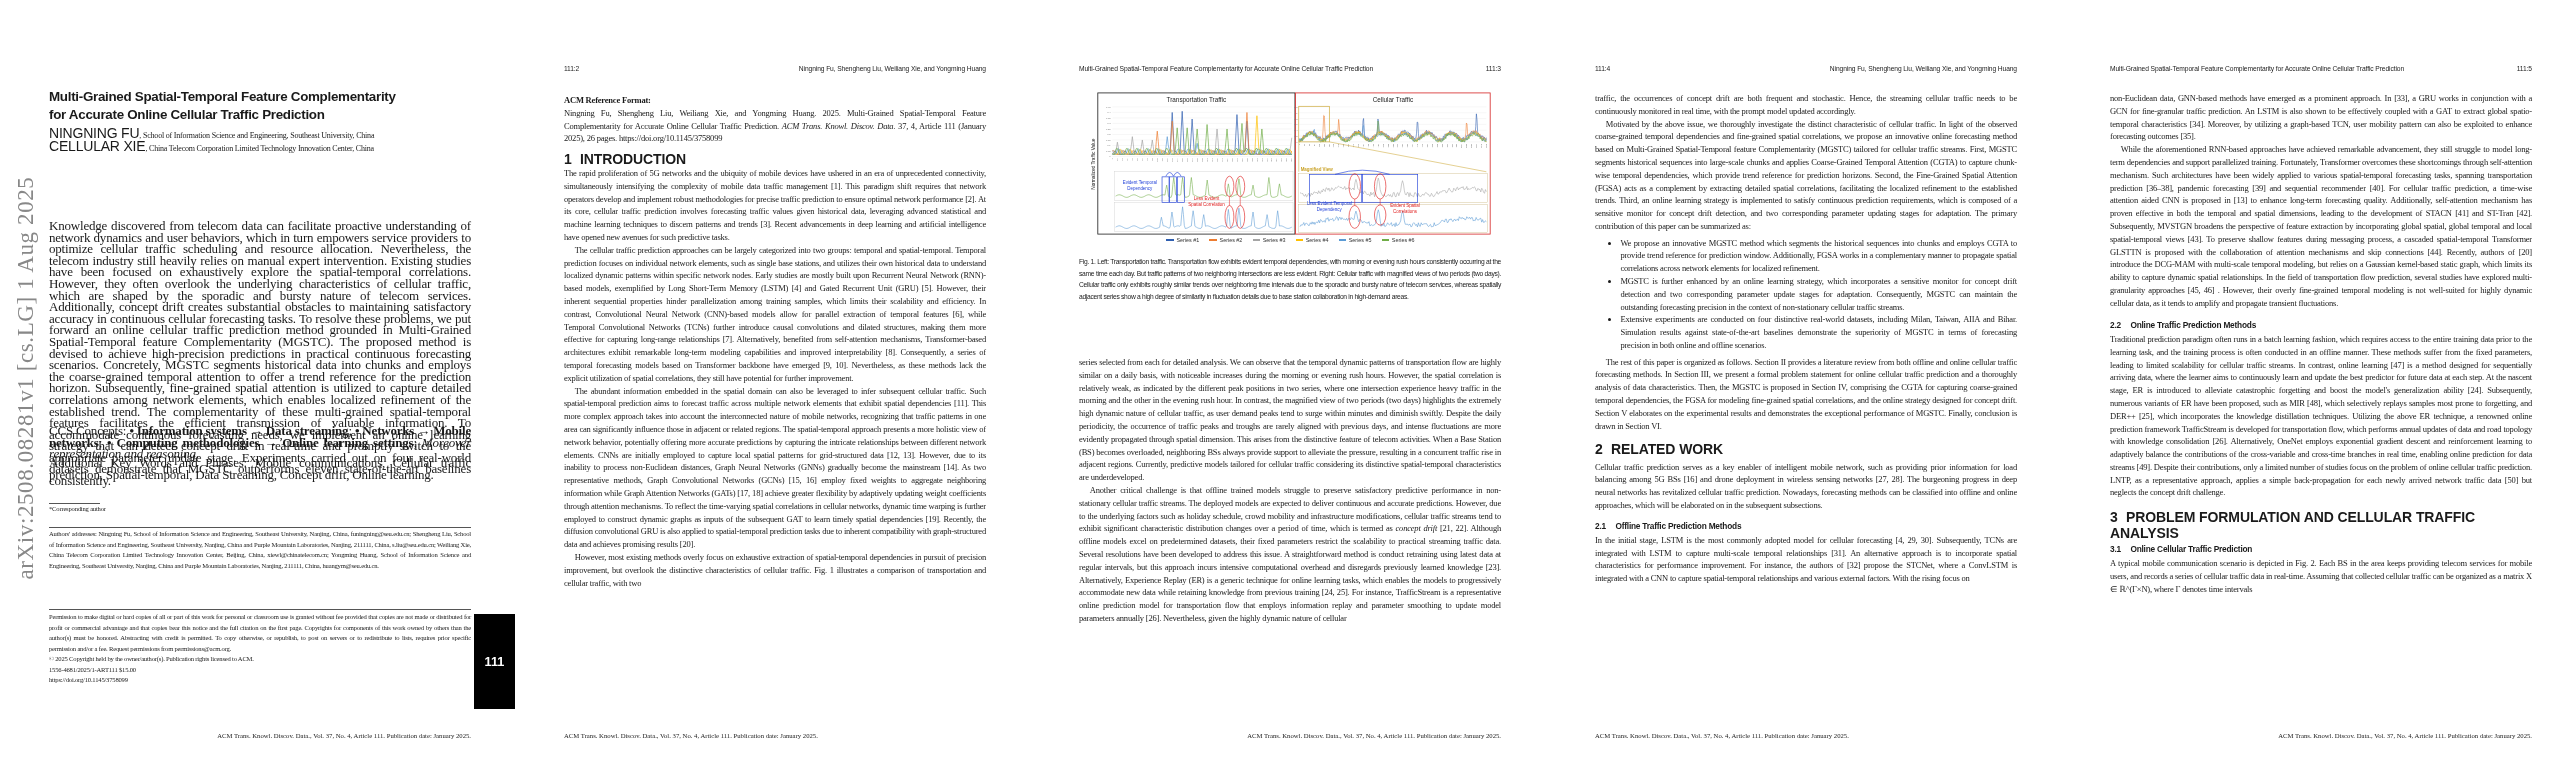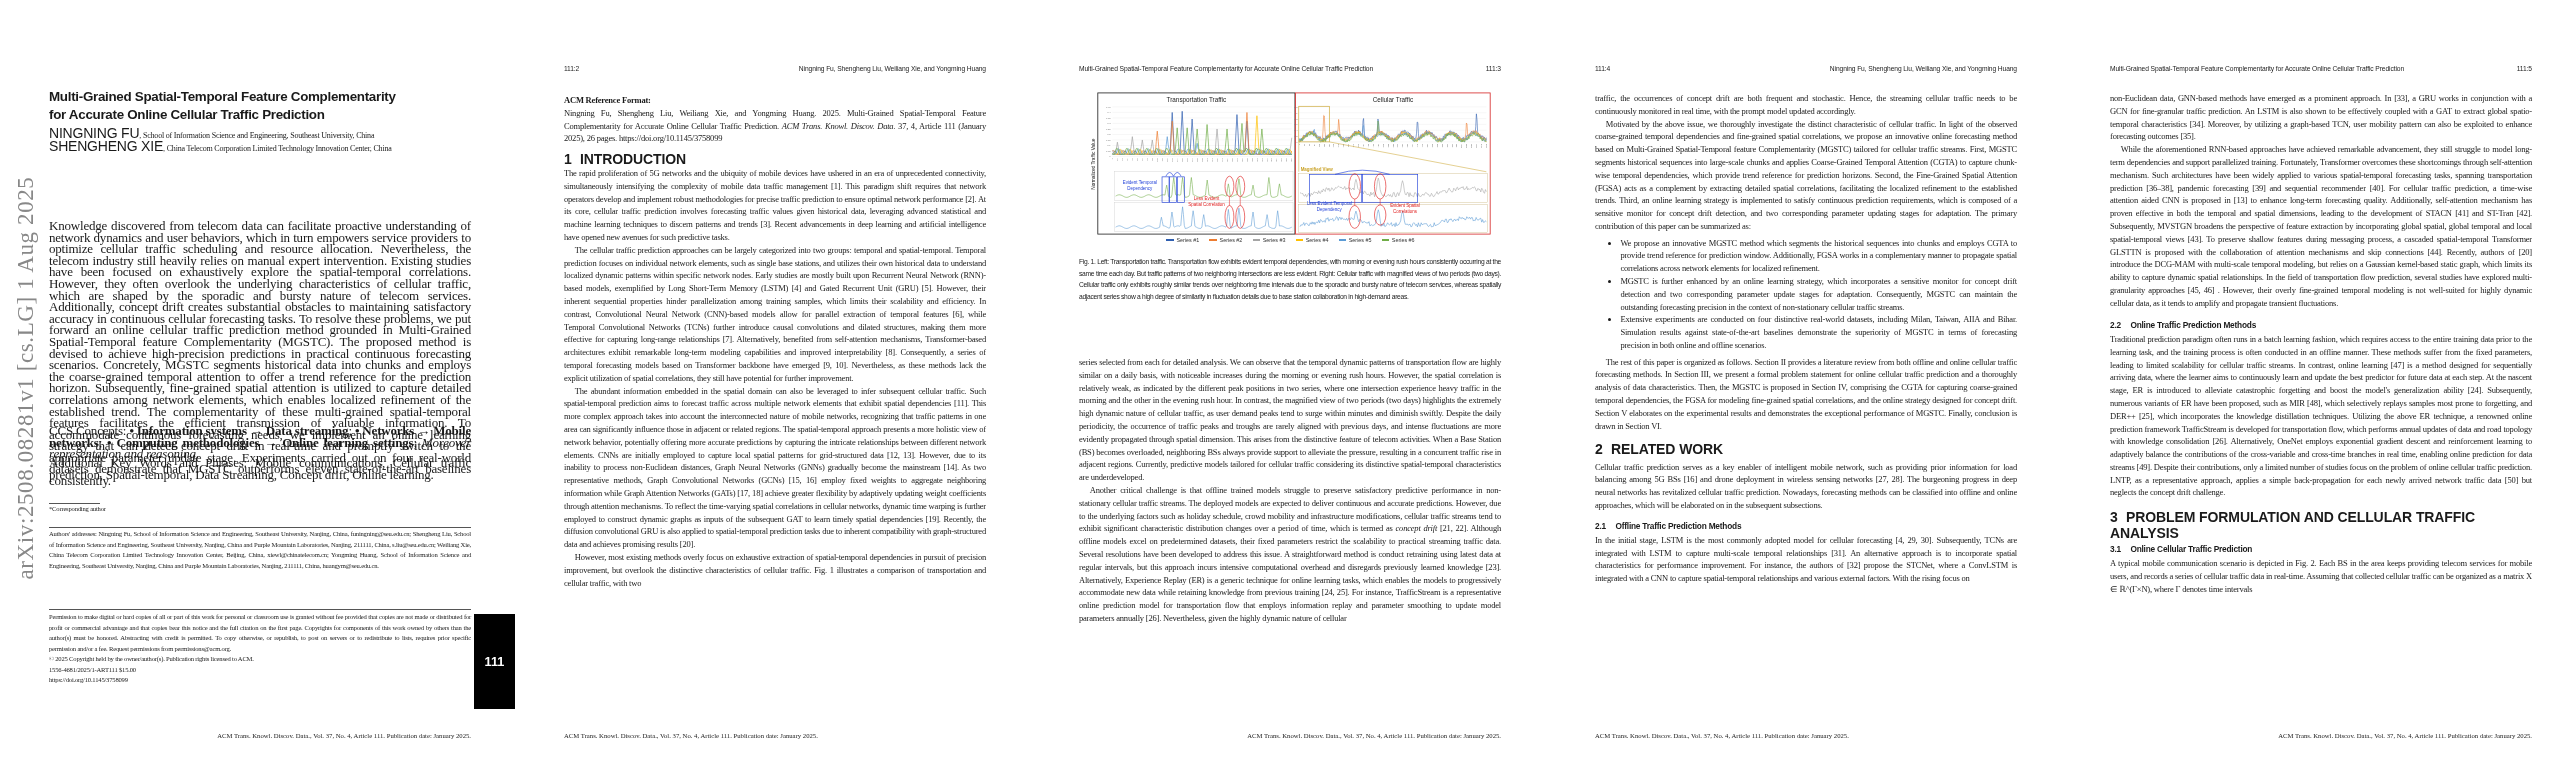--- a/index.html
+++ b/index.html
@@ -43,21 +43,21 @@
 
   <div class="col" style="top:88px;">
     <h1 class="title">
       <span>Multi-Grained Spatial-Temporal Feature Complementarity</span><br>
       <span>for Accurate Online Cellular Traffic Prediction</span>
     </h1>
   </div>
 
   <div class="col author" style="top:128px;">
     <div><span class="nm">NINGNING FU</span><span>, School of Information Science and Engineering, Southeast University, China</span></div>
-    <div><span class="nm">SHENGHENG XIE</span><span>, China Telecom Corporation Limited Technology Innovation Center, China</span></div>
+    <div><span class="nm">CELLULAR XIE</span><span>, China Telecom Corporation Limited Technology Innovation Center, China</span></div>
   </div>
 
   <div class="col abstract" style="top:220px;">Knowledge discovered from telecom data can facilitate proactive understanding of network dynamics and user behaviors, which in turn empowers service providers to optimize cellular traffic scheduling and resource allocation. Nevertheless, the telecom industry still heavily relies on manual expert intervention. Existing studies have been focused on exhaustively explore the spatial-temporal correlations. However, they often overlook the underlying characteristics of cellular traffic, which are shaped by the sporadic and bursty nature of telecom services. Additionally, concept drift creates substantial obstacles to maintaining satisfactory accuracy in continuous cellular forecasting tasks. To resolve these problems, we put forward an online cellular traffic prediction method grounded in Multi-Grained Spatial-Temporal feature Complementarity (MGSTC). The proposed method is devised to achieve high-precision predictions in practical continuous forecasting scenarios. Concretely, MGSTC segments historical data into chunks and employs the coarse-grained temporal attention to offer a trend reference for the prediction horizon. Subsequently, fine-grained spatial attention is utilized to capture detailed correlations among network elements, which enables localized refinement of the established trend. The complementarity of these multi-grained spatial-temporal features facilitates the efficient transmission of valuable information. To accommodate continuous forecasting needs, we implement an online learning strategy that can detect concept drift in real-time and promptly switch to the appropriate parameter update stage. Experiments carried out on four real-world datasets demonstrate that MGSTC outperforms eleven state-of-the-art baselines consistently.</div>
 
   <div class="col abstract" style="top:425px;">
     <span>CCS Concepts: </span><b>• Information systems → Data streaming</b><span>; </span><b>• Networks → Mobile networks</b><span>; </span><b>• Computing methodologies → Online learning settings</b><span>; </span><i>Moreover representation and reasoning</i><span>.</span>
   </div>
 
   <div class="col abstract" style="top:457px;">Additional Key Words and Phrases: Mobile communications, Cellular traffic prediction, Spatial-temporal, Data Streaming, Concept drift, Online learning.</div>
 

